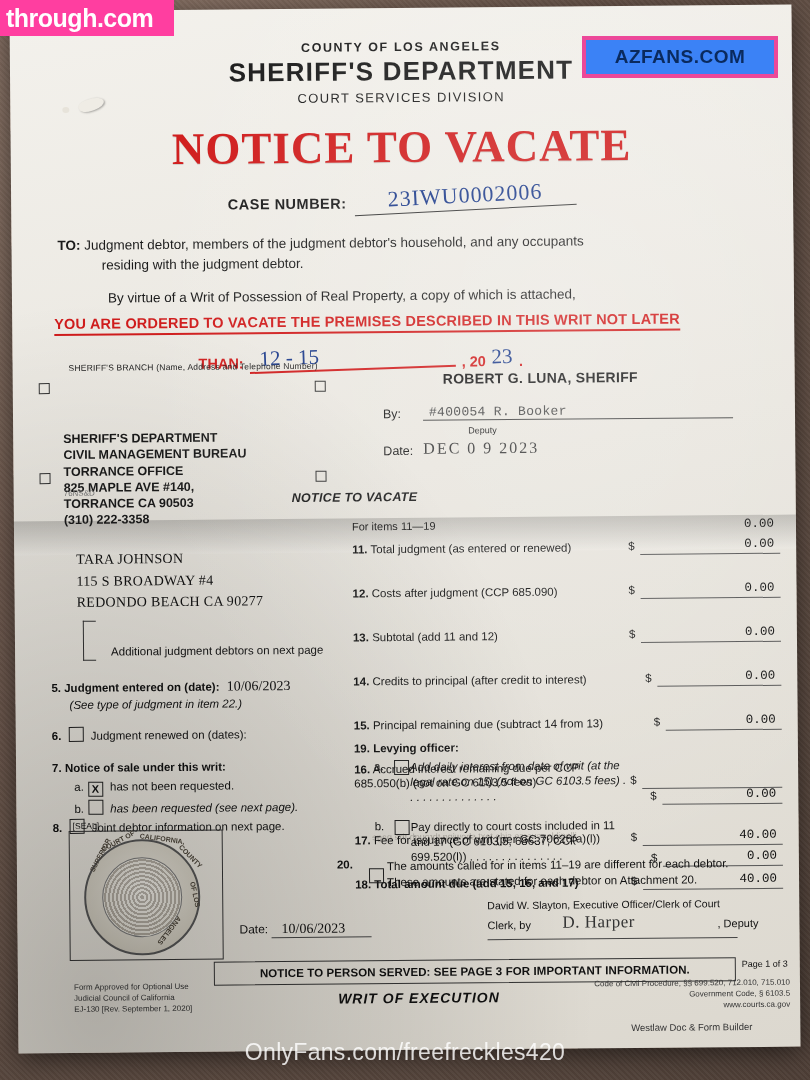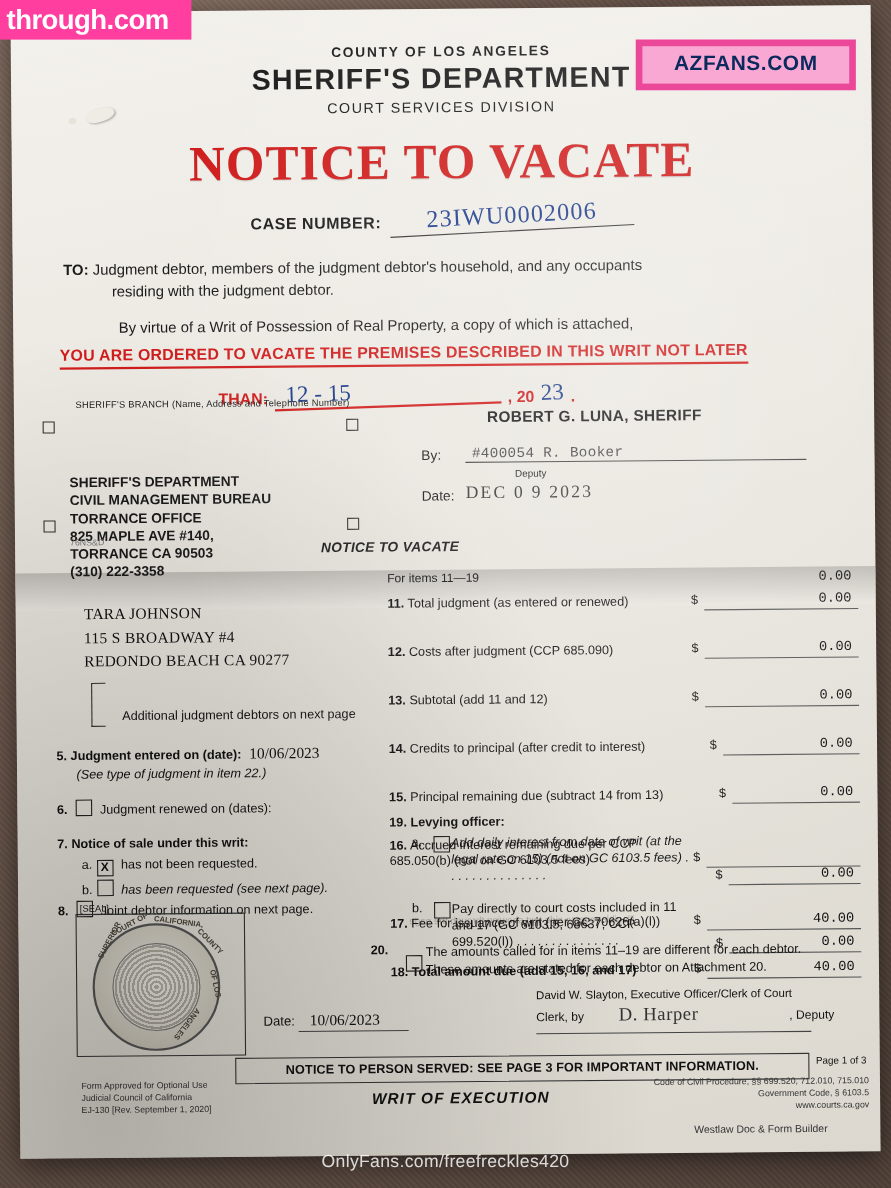--- a/index.html
+++ b/index.html
@@ -144,27 +144,27 @@
 
   
   .bleed{position:absolute;left:230px;top:300px;width:330px;font-size:9px;color:rgba(90,85,75,.38);line-height:2.1;transform:scaleX(-1);}
 
   
   .wm-fapello{
     position:absolute;left:0;top:0;width:168px;height:36px;background:#ff3ea0;
     color:#fff;font-size:25px;font-weight:bold;display:flex;align-items:center;padding-left:6px;letter-spacing:-.5px;
   }
   .wm-az{
-    position:absolute;right:32px;top:36px;width:188px;height:34px;background:#f9a8d4;
-    border:6px solid #ec4899;color:#0a2a5e;font-size:19px;font-weight:bold;
+    position:absolute;right:32px;top:36px;width:188px;height:34px;background:#3b82f6;
+    border:4px solid #ec4899;color:#0a2a5e;font-size:19px;font-weight:bold;
     display:flex;align-items:center;justify-content:center;letter-spacing:.5px;
   }
   .wm-of{
     position:absolute;left:0;right:0;bottom:14px;text-align:center;color:rgba(255,255,255,.82);
-    font-size:16px;letter-spacing:.3px;
+    font-size:23px;letter-spacing:.3px;
   }
   .papercrumb{position:absolute;left:68px;top:88px;width:26px;height:12px;background:#efece5;border-radius:40% 60% 50% 50%;box-shadow:1px 1px 2px rgba(0,0,0,.3);transform:rotate(-18deg);}
   .papercrumb2{position:absolute;left:52px;top:96px;width:7px;height:6px;background:#e7e3da;border-radius:50%;}
 </style>
 </head>
 <body>
 
 <div class="bg"></div>
 
 <div class="paper">

